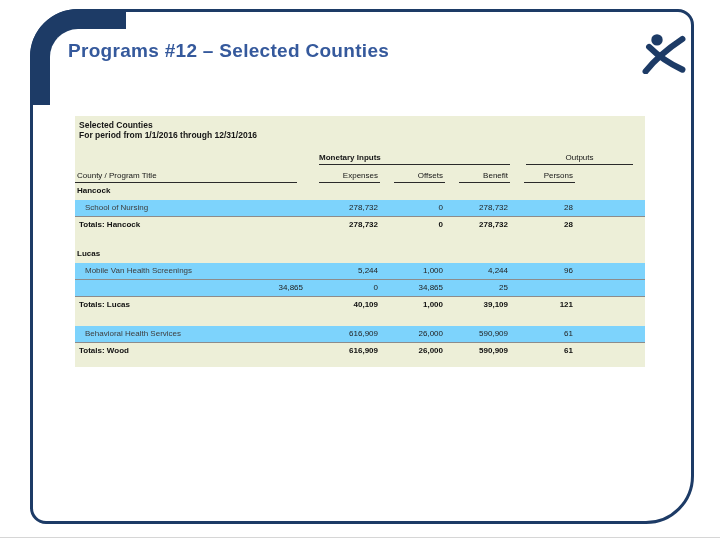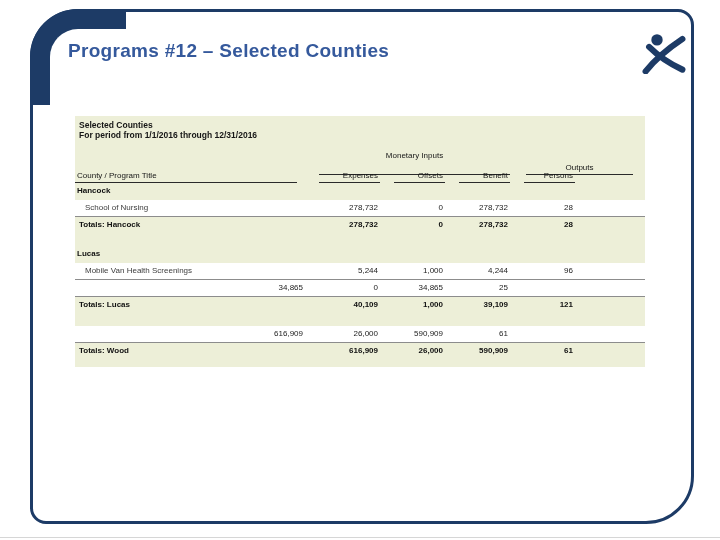--- a/index.html
+++ b/index.html
@@ -32,31 +32,31 @@
   .rpt{
     position:absolute;left:75px;top:116px;width:570px;
     background:#edefd8;color:#222;font-size:8px;line-height:1.1;
   }
   .rpt-head{padding:4px 4px 2px 4px;font-weight:bold;font-size:8.5px;line-height:10px;color:#161616;}
   .row{display:grid;grid-template-columns:230px 75px 65px 65px 65px 1fr;align-items:end;}
   .c1{text-align:left;}
   .num{text-align:right;padding-right:2px;}
 
   .group-hdr{margin-top:10px;height:13px;font-size:8px;color:#161616;}
-  .gm{grid-column:2/5;margin-left:14px;border-bottom:1px solid #2a2a2a;text-align:center;padding-bottom:13px;}
+  .gm{grid-column:2/5;margin-left:14px;border-bottom:1px solid #2a2a2a;padding-bottom:1px;font-weight:bold;}
   .go{grid-column:5/7;margin-left:16px;margin-right:12px;border-bottom:1px solid #2a2a2a;text-align:center;padding-bottom:1px;}
 
   .col-hdr{margin-top:4px;height:14px;color:#161616;}
   .col-hdr .c1{border-bottom:1px solid #2a2a2a;margin-right:8px;padding:0 0 1px 2px;}
   .col-hdr .num{border-bottom:1px solid #2a2a2a;margin-left:14px;padding-bottom:1px;}
 
   .county{height:17px;align-items:center;}
   .county .c1{font-weight:bold;padding-left:2px;color:#111;}
 
-  .prog{height:16px;align-items:center;background:#ffffff;border-bottom:1px solid #8c8c8c;}
+  .prog{height:16px;align-items:center;background:#7dd3fc;border-bottom:1px solid #8c8c8c;}
   .prog .c1{padding-left:10px;color:#3d3d3d;}
 
   .totals{height:17px;align-items:center;font-weight:bold;color:#111;}
   .totals .c1{padding-left:4px;}
 
   .gap{height:12px;}
   .rpt-bottom{height:7px;}
 </style>
 </head>
 <body>
@@ -135,20 +135,21 @@
     <div class="c1">Totals: Lucas</div>
     <div class="num">40,109</div>
     <div class="num">1,000</div>
     <div class="num">39,109</div>
     <div class="num">121</div>
   </div>
 
   <div class="gap"></div>
 
   <div class="row prog">
+    <div class="c1">Behavioral Health Services</div>
     <div class="num">616,909</div>
     <div class="num">26,000</div>
     <div class="num">590,909</div>
     <div class="num">61</div>
   </div>
   <div class="row totals">
     <div class="c1">Totals: Wood</div>
     <div class="num">616,909</div>
     <div class="num">26,000</div>
     <div class="num">590,909</div>

